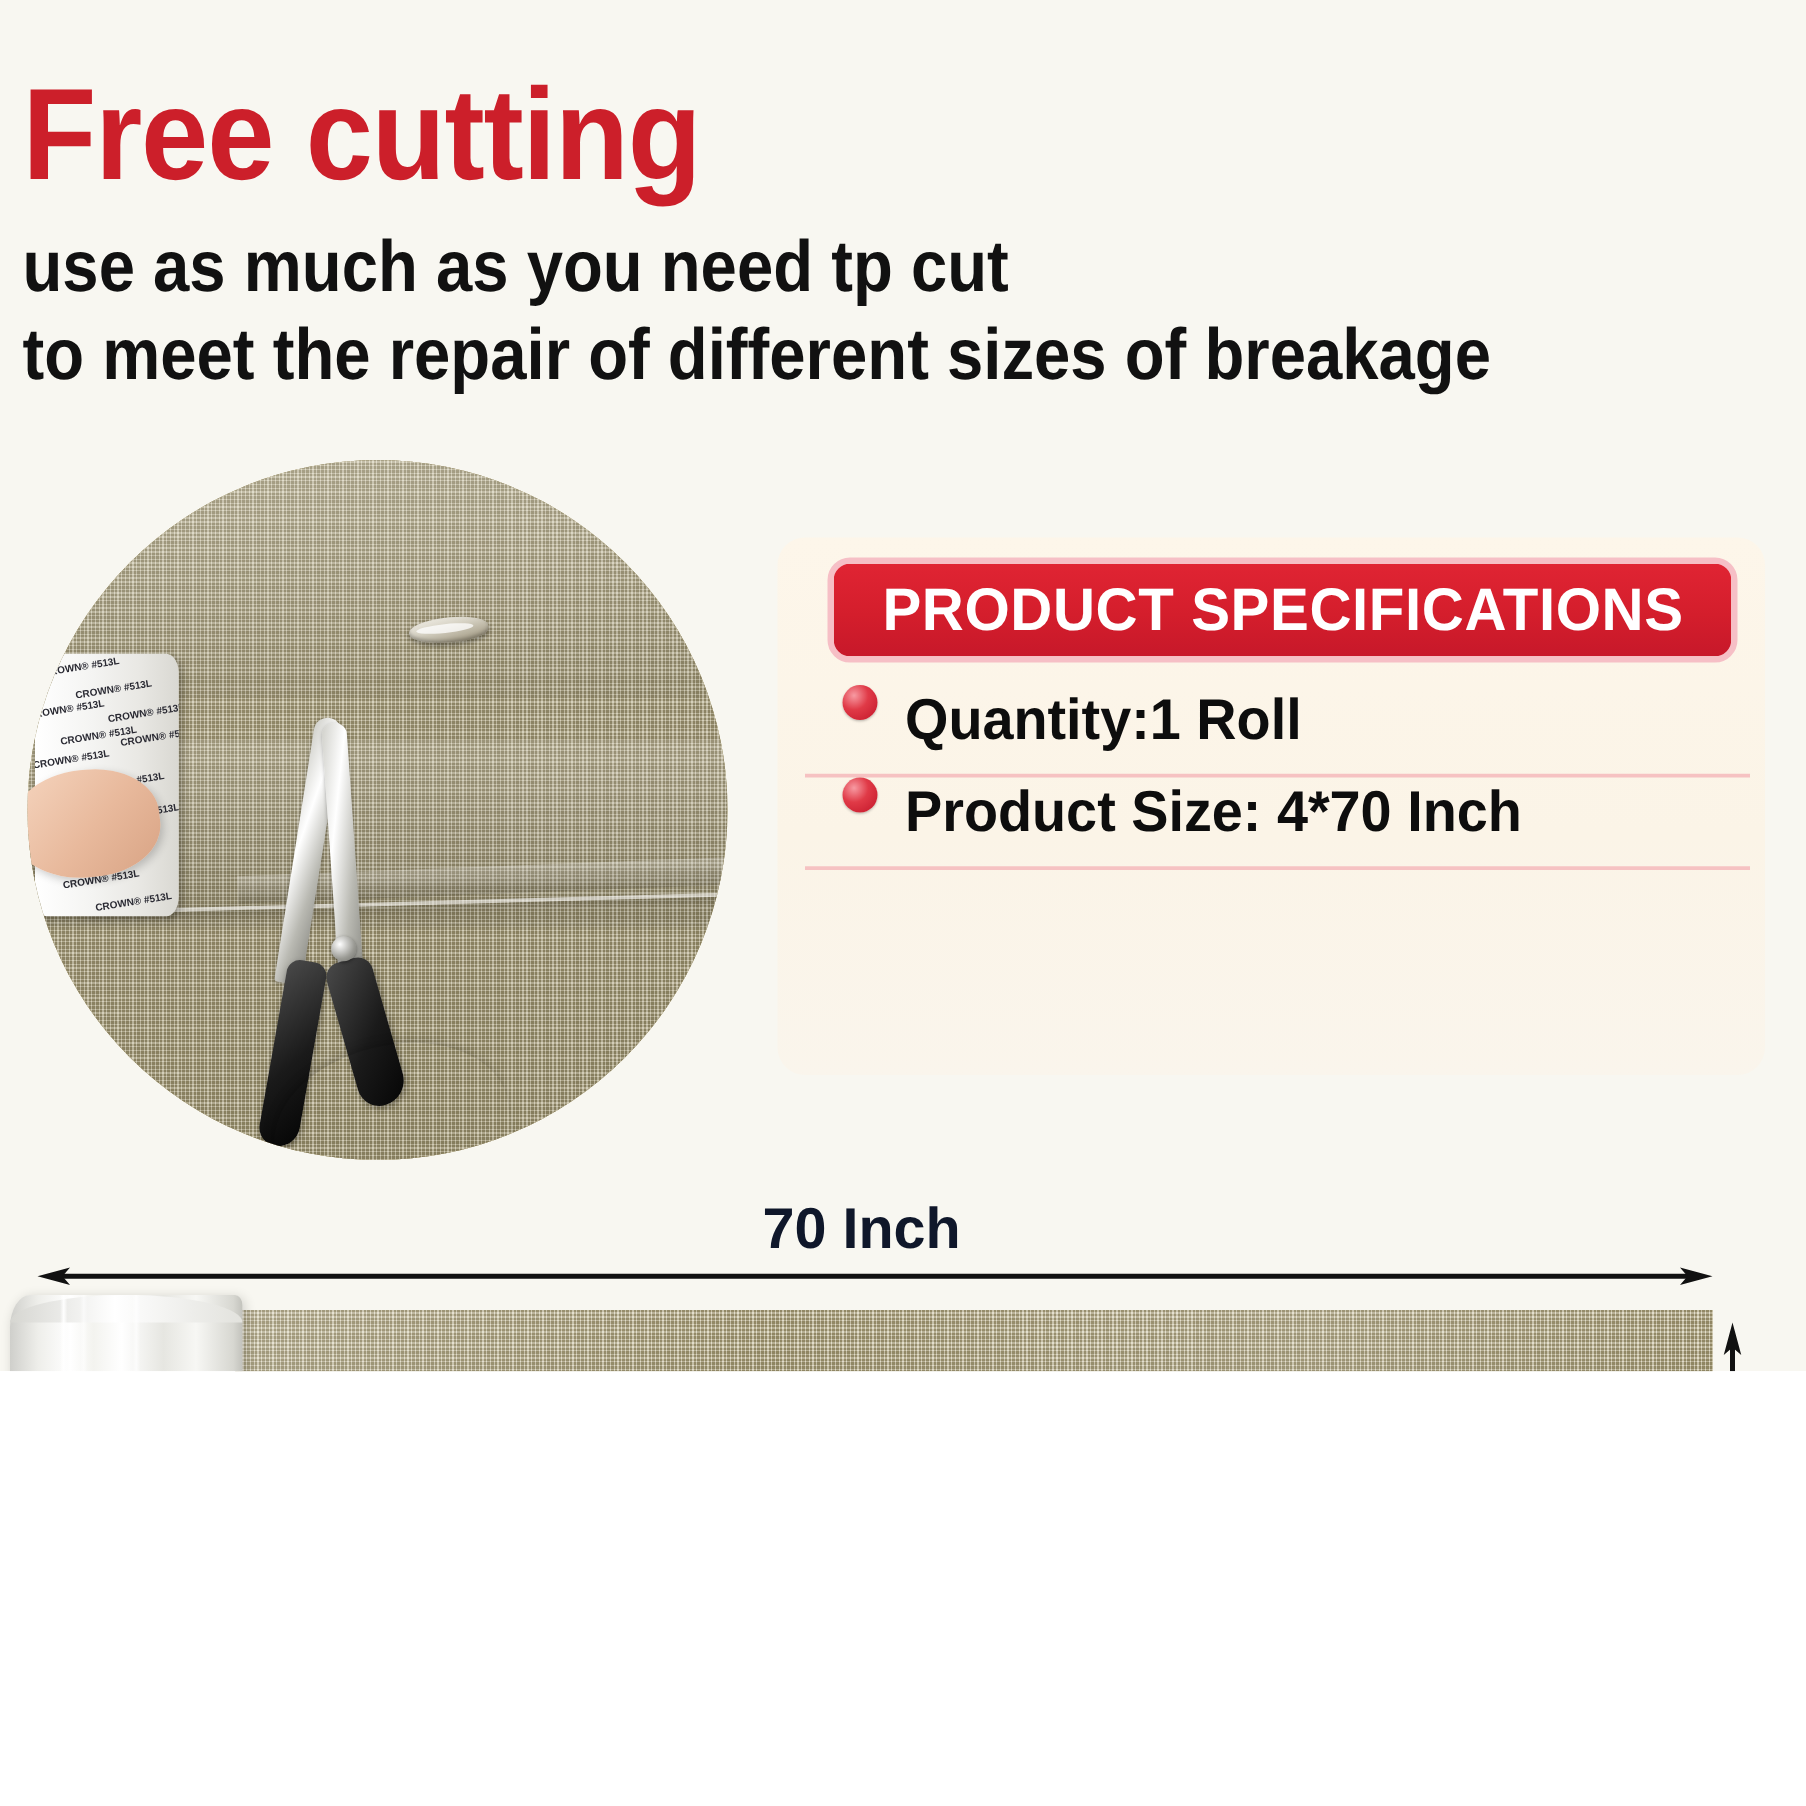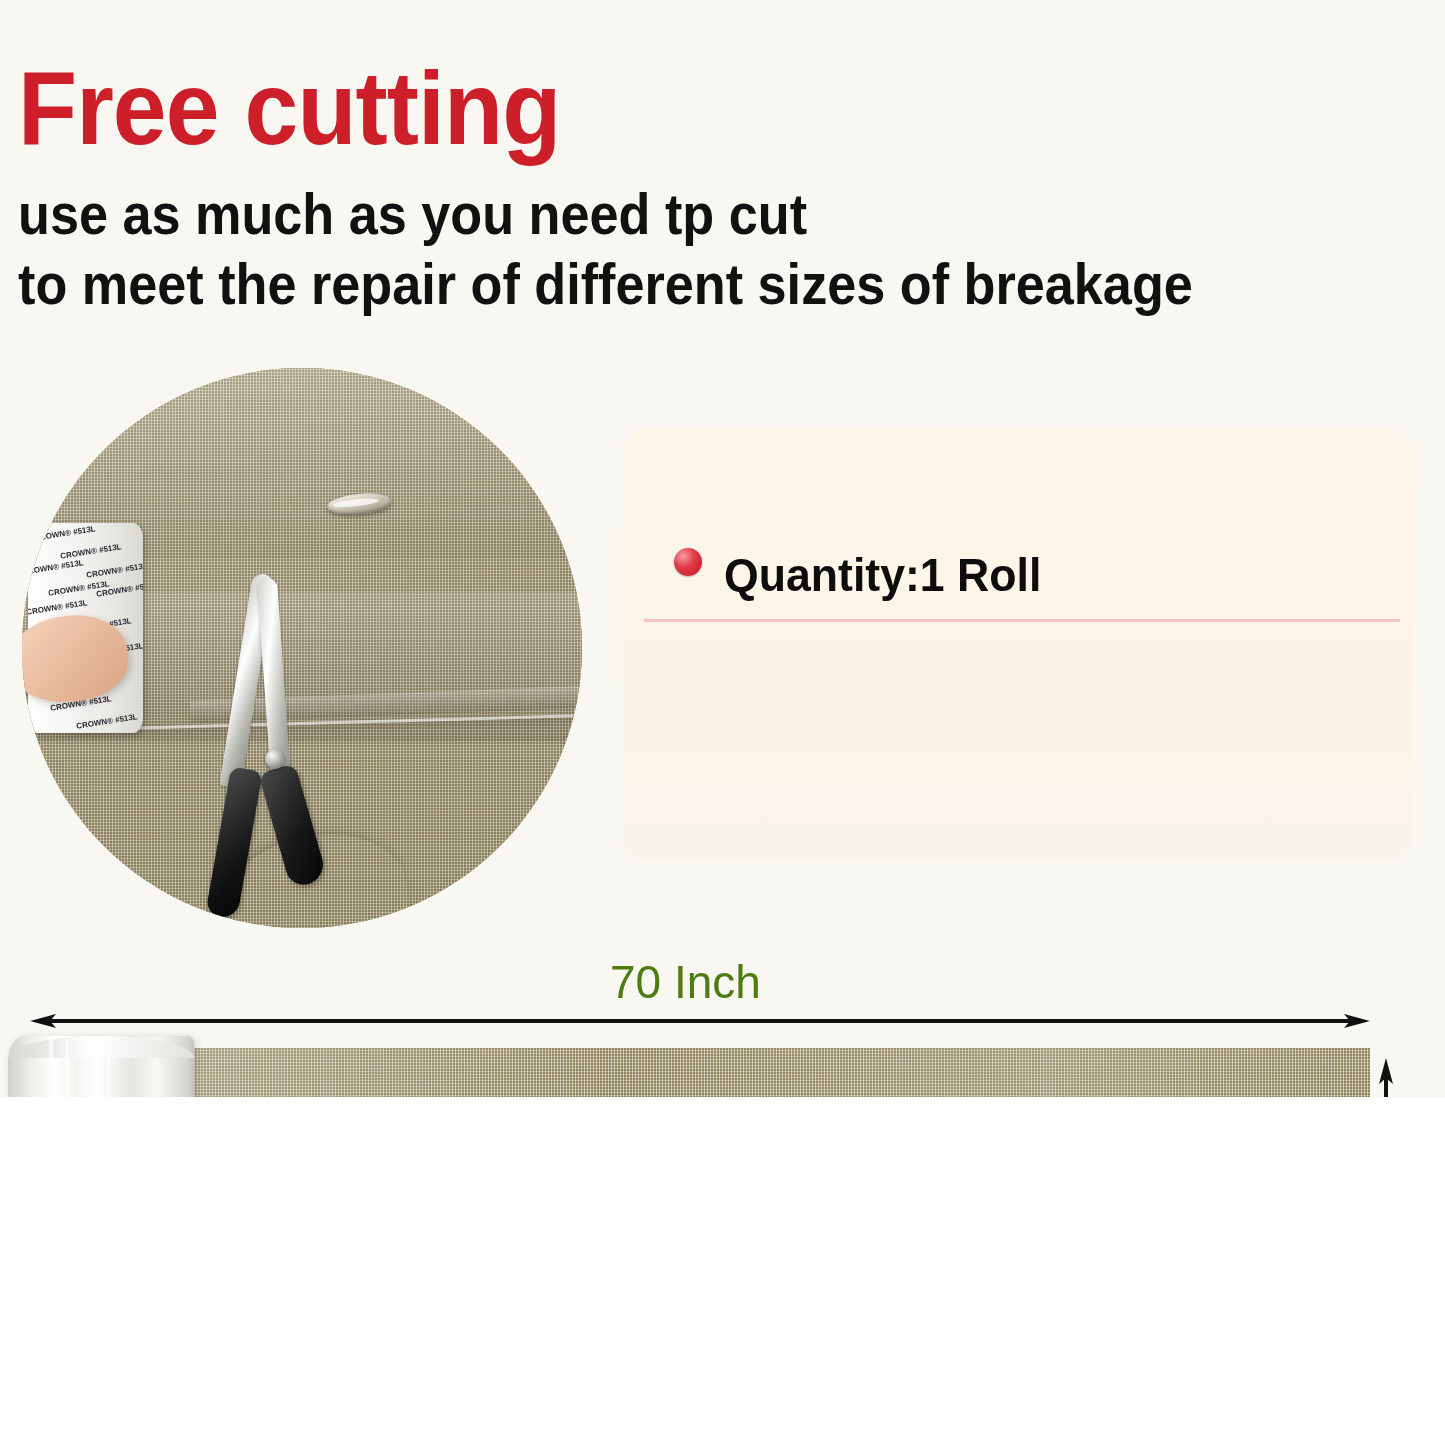--- a/index.html
+++ b/index.html
@@ -270,22 +270,22 @@
     transform: scaleX(0.97);
     transform-origin: left center;
   }
 
   
   .len-label {
     position: absolute;
     left: 610px;
     top: 955px;
     font-size: 46px;
-    font-weight: 400;
-    color: #4d7c0f;
+    font-weight: 700;
+    color: #0f172a;
     white-space: nowrap;
   }
   .dim-h {
     position: absolute;
     left: 30px;
     top: 1013px;
     width: 1340px;
     height: 16px;
   }
   .dim-v {
@@ -403,28 +403,35 @@
     <div class="scissor-blade blade-a"></div>
     <div class="scissor-blade blade-b"></div>
     <div class="handle handle-a"></div>
     <div class="handle handle-b"></div>
     <div class="pivot"></div>
     <div class="hand-lower"></div>
   </div>
 
   <div class="spec-panel">
 
+    <div class="spec-banner">
+      <div class="spec-banner-text">PRODUCT SPECIFICATIONS</div>
+    </div>
 
     <div class="spec-list">
 
       <div class="spec-row">
         <span class="bullet"></span>
         <span class="spec-text">Quantity:1 Roll</span>
       </div>
 
+      <div class="spec-row">
+        <span class="bullet"></span>
+        <span class="spec-text">Product Size: 4*70 Inch</span>
+      </div>
 
 
 
     </div>
   </div>
 
   <div class="len-label">70 Inch</div>
 
   <svg class="dim-h" viewBox="0 0 1340 16">
     <line x1="10" y1="8" x2="1330" y2="8" stroke="#111111" stroke-width="4"></line>

